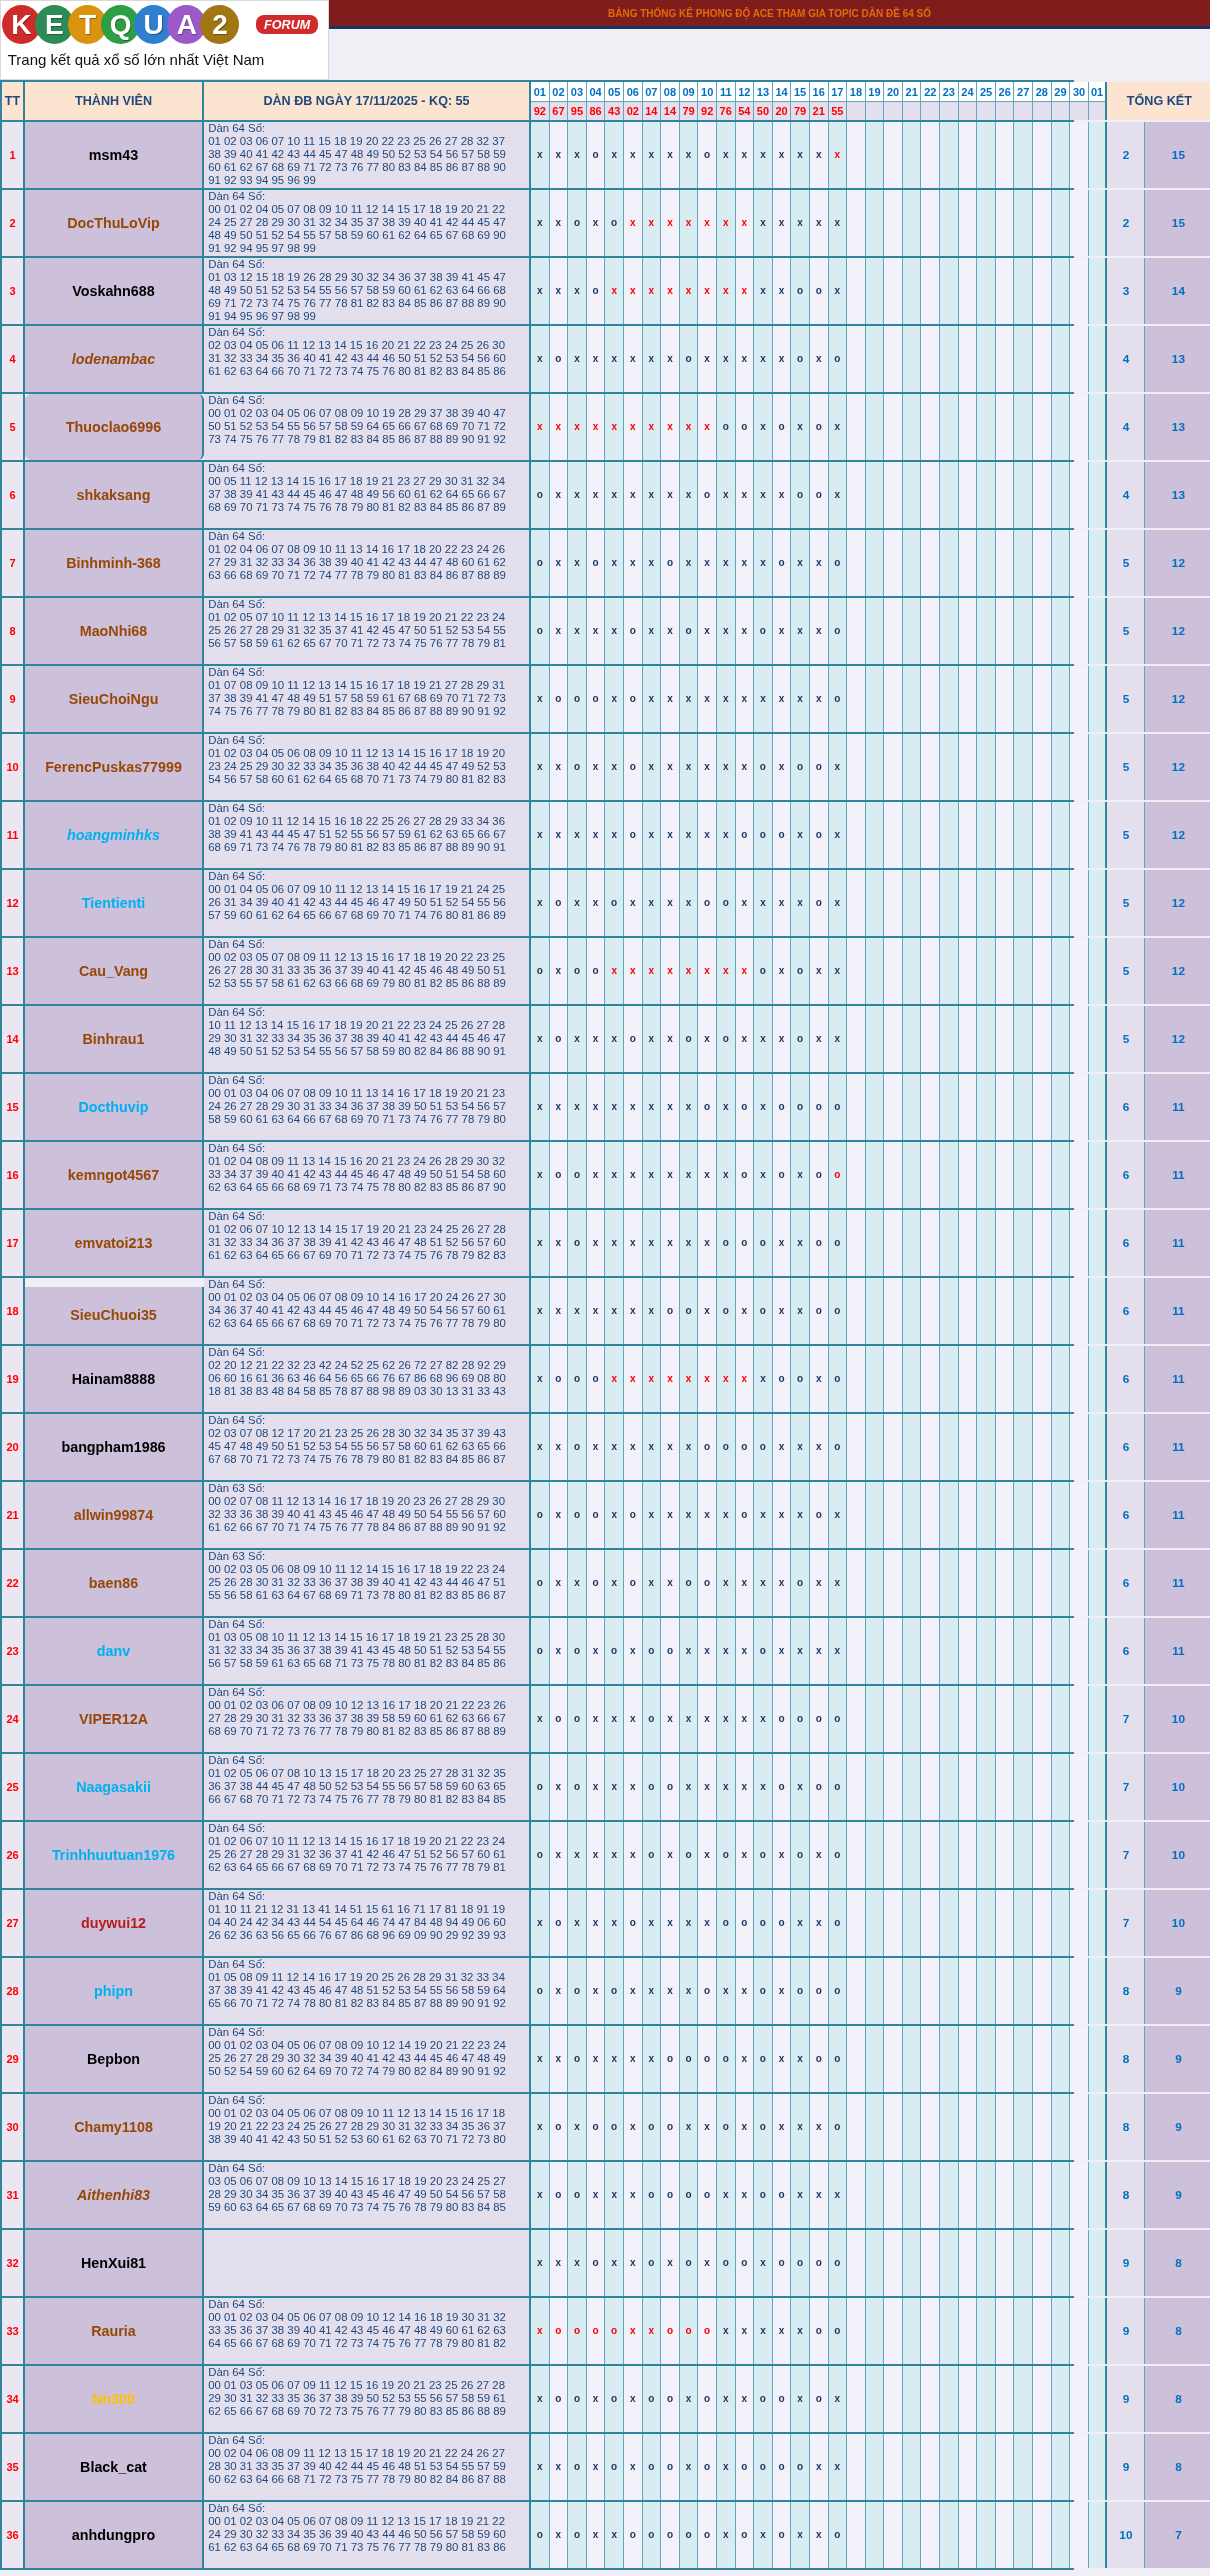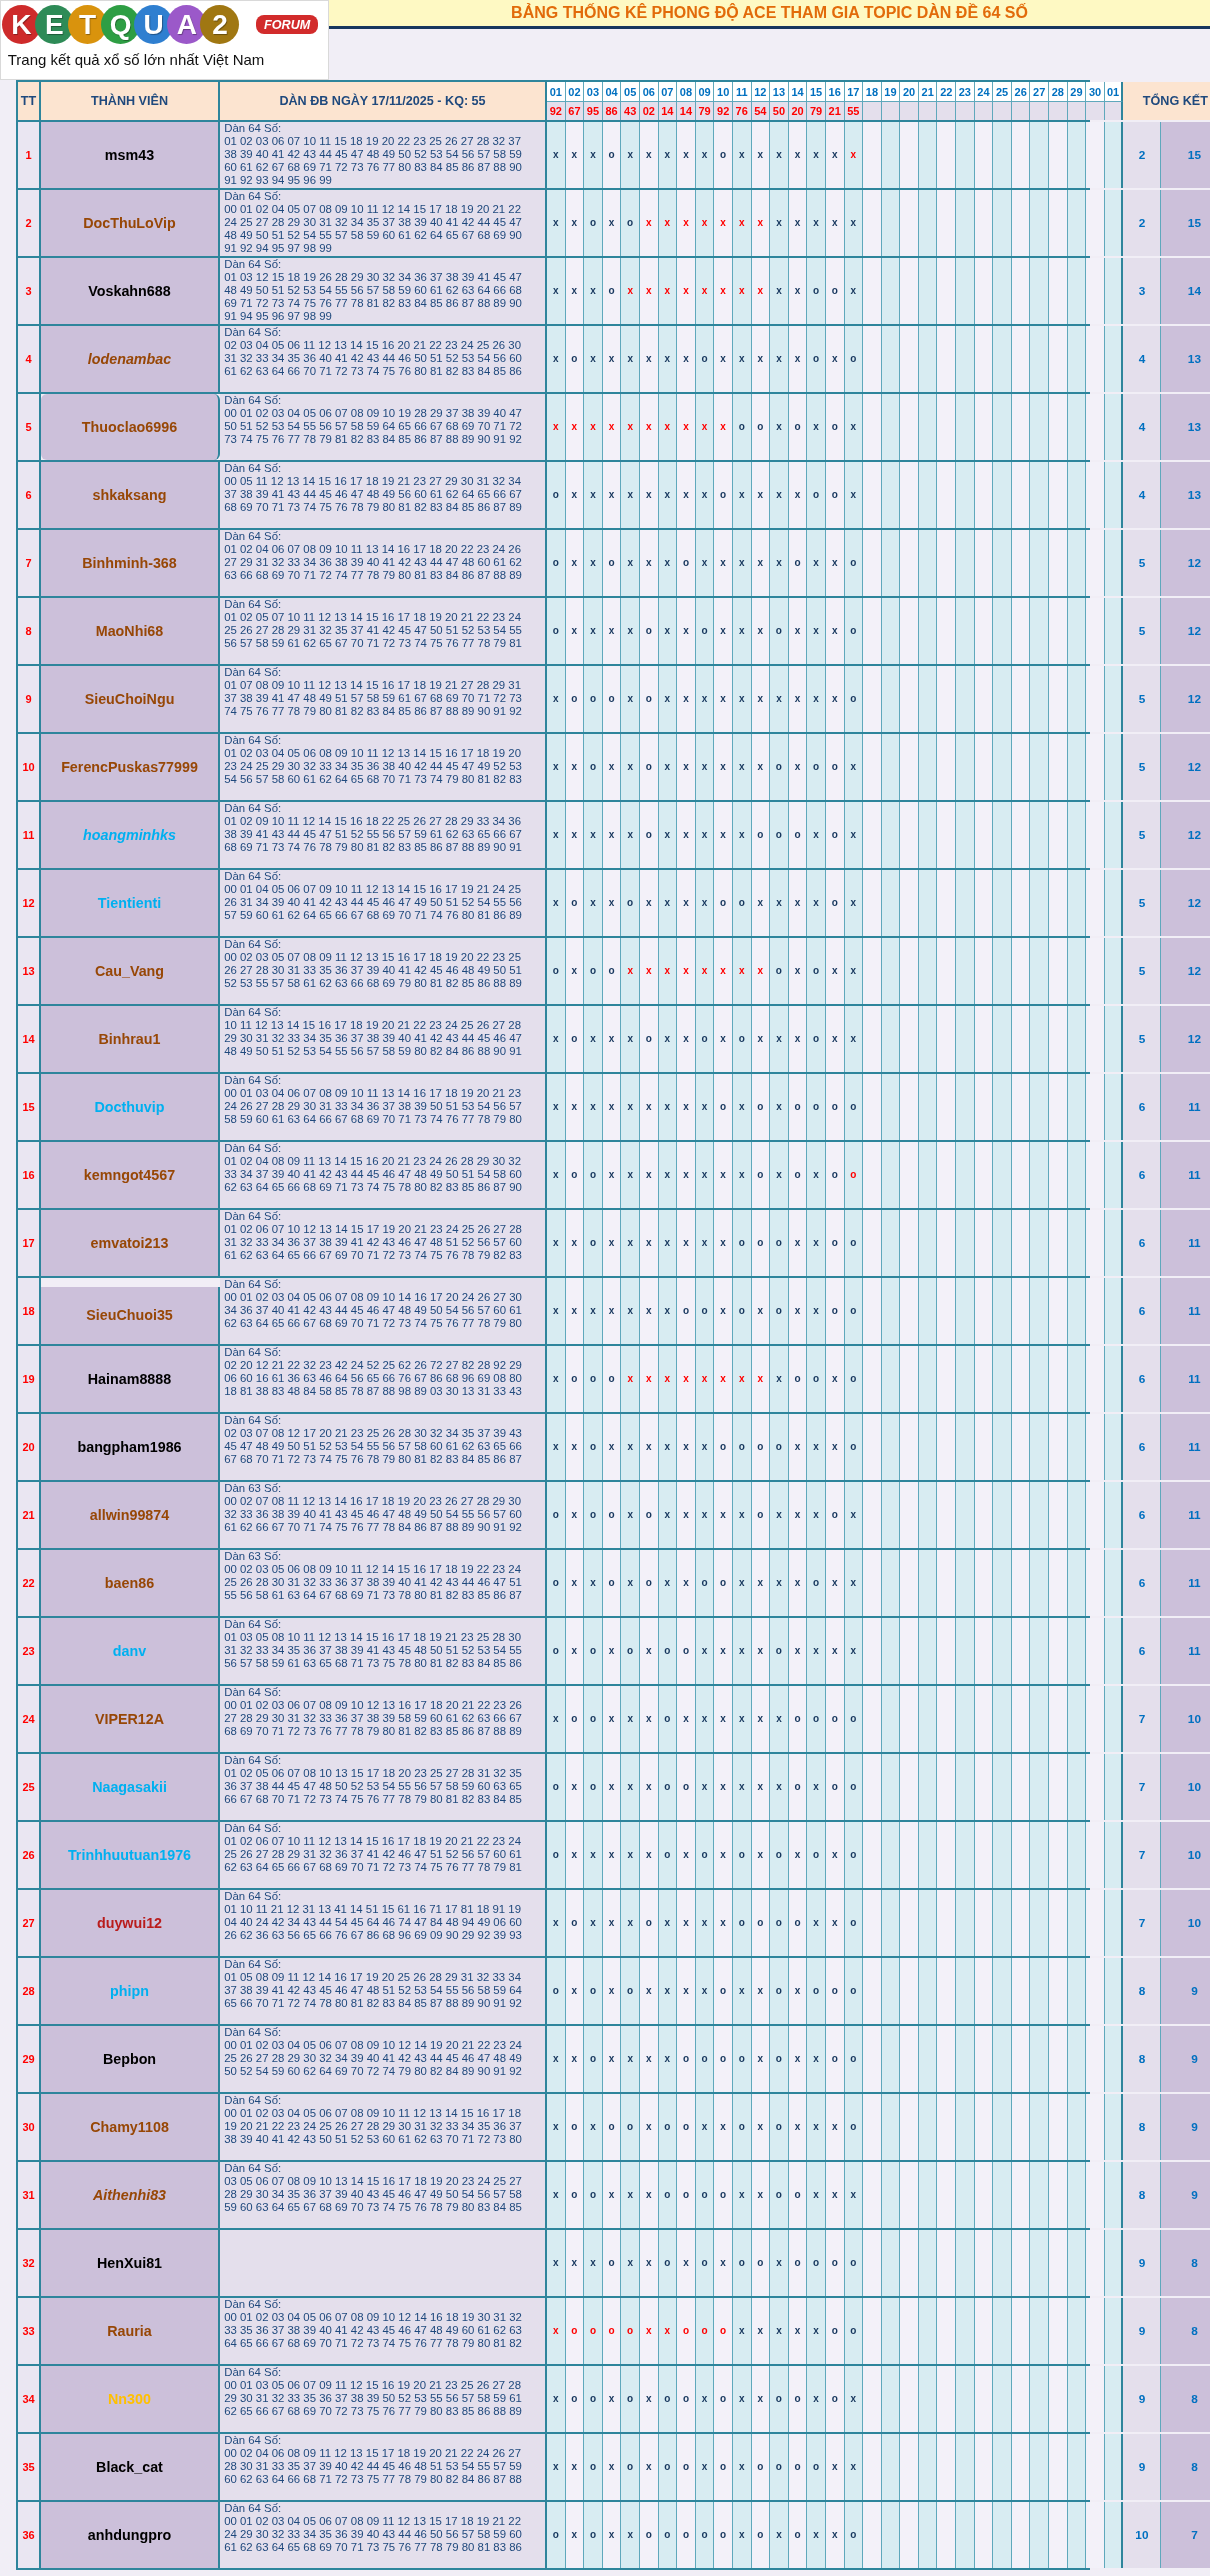--- a/index.html
+++ b/index.html
@@ -9,26 +9,26 @@
   .top{display:flex;height:80px;}
   .logo-box{width:329px;background:#ffffff;position:relative;box-sizing:border-box;border:0.8px solid #d9d9d9;}
   .logo-row{display:flex;align-items:center;padding:4.2px 3.4px 0 6.7px;}
   .logo-letter{width:39px;height:39px;border-radius:50%;color:#fff;font-weight:bold;font-size:28px;
                display:flex;align-items:center;justify-content:center;margin-left:-5.9px;
                text-shadow:0.8px 0.8px 0.8px rgba(0,0,0,.35);}
   .forum-badge{background:#D22B2B;color:#fff;font-style:italic;font-weight:bold;font-size:12.6px;
                padding:2.5px 7.6px;margin-left:17px;border-radius:8px;}
   .tagline{font-size:15px;color:#101010;padding-left:6.7px;margin-top:7px;white-space:nowrap;}
   .right-head{flex:1;display:flex;flex-direction:column;}
-  .banner{height:26px;background:#fef9c3;border-bottom:3.4px solid #17375E;color:#E26B0A;
-          font-weight:bold;font-size:16px;display:flex;align-items:center;justify-content:center;}
+  .banner{height:26px;background:#7f1d1d;border-bottom:3.4px solid #17375E;color:#E26B0A;
+          font-weight:bold;font-size:10px;display:flex;align-items:center;justify-content:center;}
   .month{flex:1;background:#E7E2F0;color:#17375E;font-weight:bold;font-size:23px;
          display:flex;align-items:center;justify-content:center;letter-spacing:0.4px;}
   
-  .tbl{position:absolute;left:16px;top:80px;width:1074px;box-sizing:border-box;
+  .tbl{position:absolute;left:0;top:80px;width:1074px;box-sizing:border-box;
        border-left:2.5px solid #2E859C;border-bottom:2.5px solid #2E859C;}
   .grid{display:grid;grid-template-columns:23px 179px 327px repeat(31,18.6px) 38px 66px;}
   .hgrid{grid-template-rows:20px 17.7px;border-top:2.5px solid #2E859C;}
   .cell{box-sizing:border-box;border-right:0.8px solid #5FA8BC;overflow:hidden;}
   .major{border-right:2.5px solid #2E859C;}
   .last{border-right:2.5px solid #2E859C;}
   .hd-peach{background:#FCE4D0;color:#1F497D;font-weight:bold;font-size:12.6px;
             display:flex;align-items:center;justify-content:center;}
   .hd-date{background:#ffffff;color:#0070C0;font-weight:bold;font-size:11px;
            display:flex;align-items:center;justify-content:center;border-bottom:0.8px solid #5FA8BC;}

